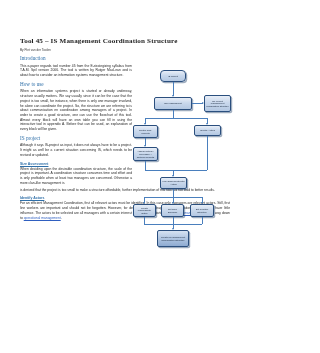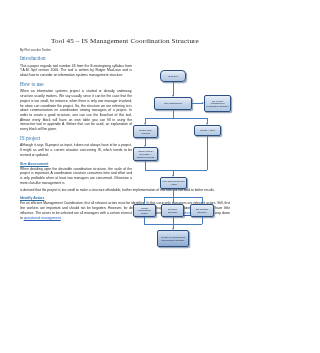--- a/index.html
+++ b/index.html
@@ -16,23 +16,22 @@
   }
   .page {
     position: relative;
     width: 250px;
     height: 353px;
     background: #ffffff;
     box-sizing: border-box;
     padding: 38px 20px 10px 20px;
   }
   .doc-title {
-    text-align: center;
     font-family: "Liberation Serif", serif;
-    font-weight: normal;
+    font-weight: bold;
     font-size: 7.1px;
     letter-spacing: 0.15px;
     color: #1f1f1f;
     margin: 0 0 3px 0;
     line-height: 1.1;
   }
   .byline {
     font-size: 3.1px;
     color: #3a3a3a;
     margin: 0 0 4px 0;

